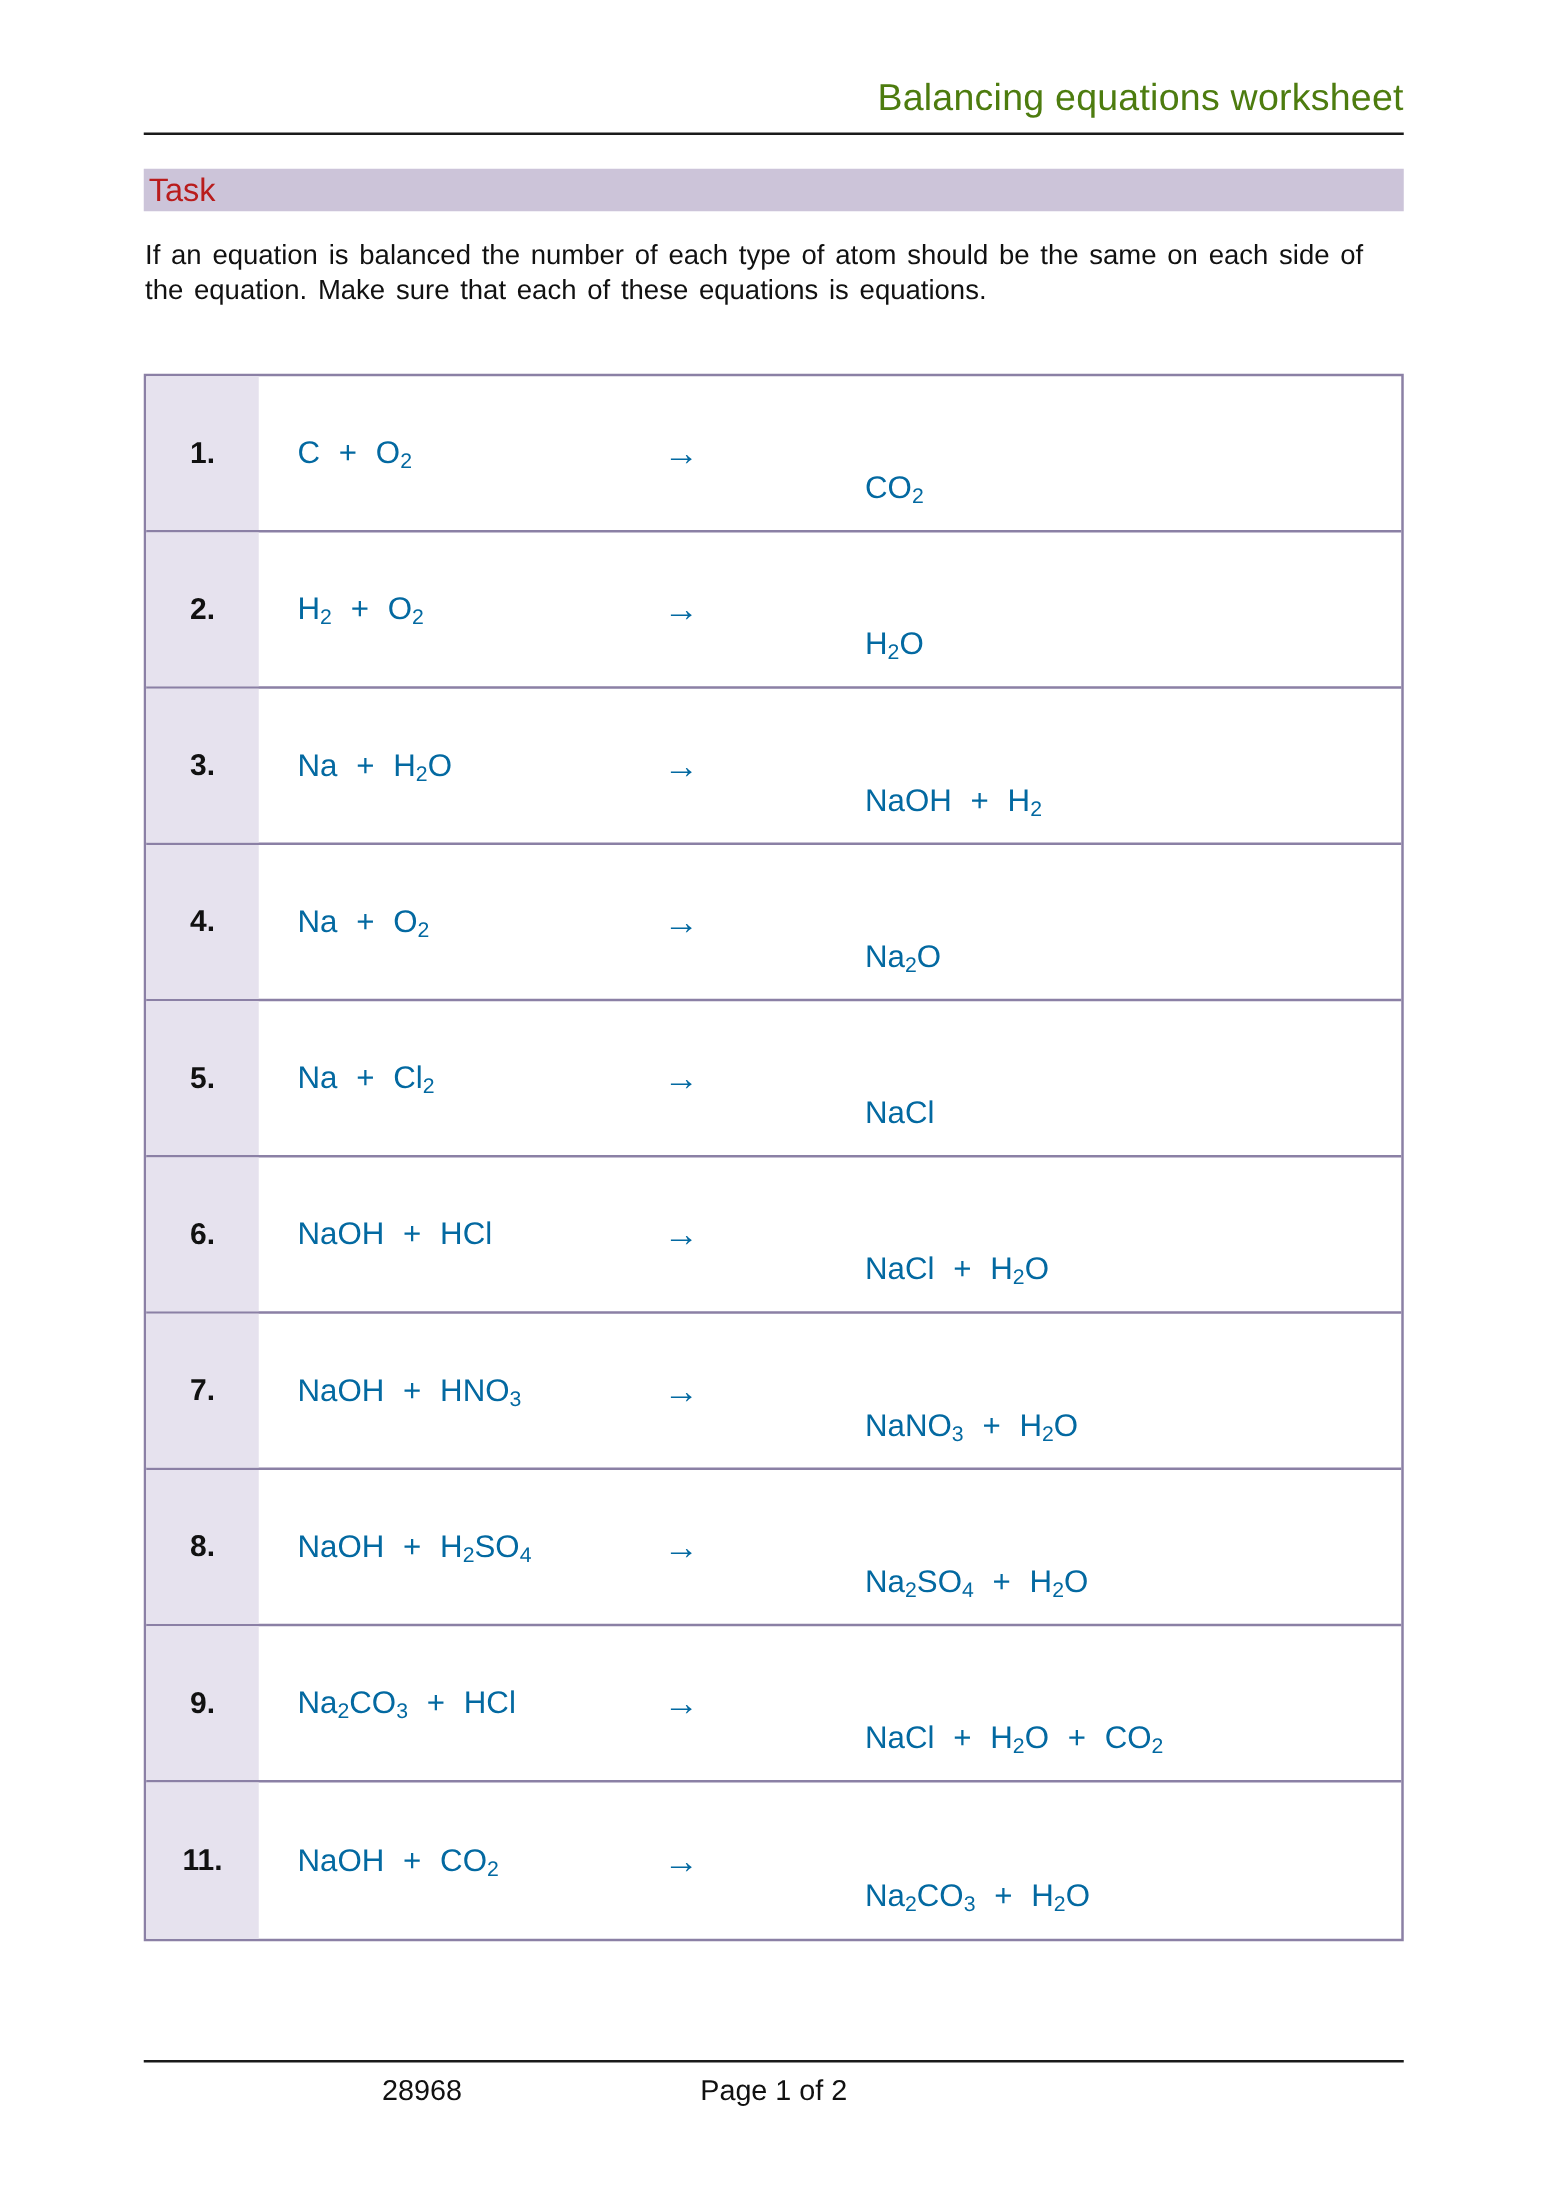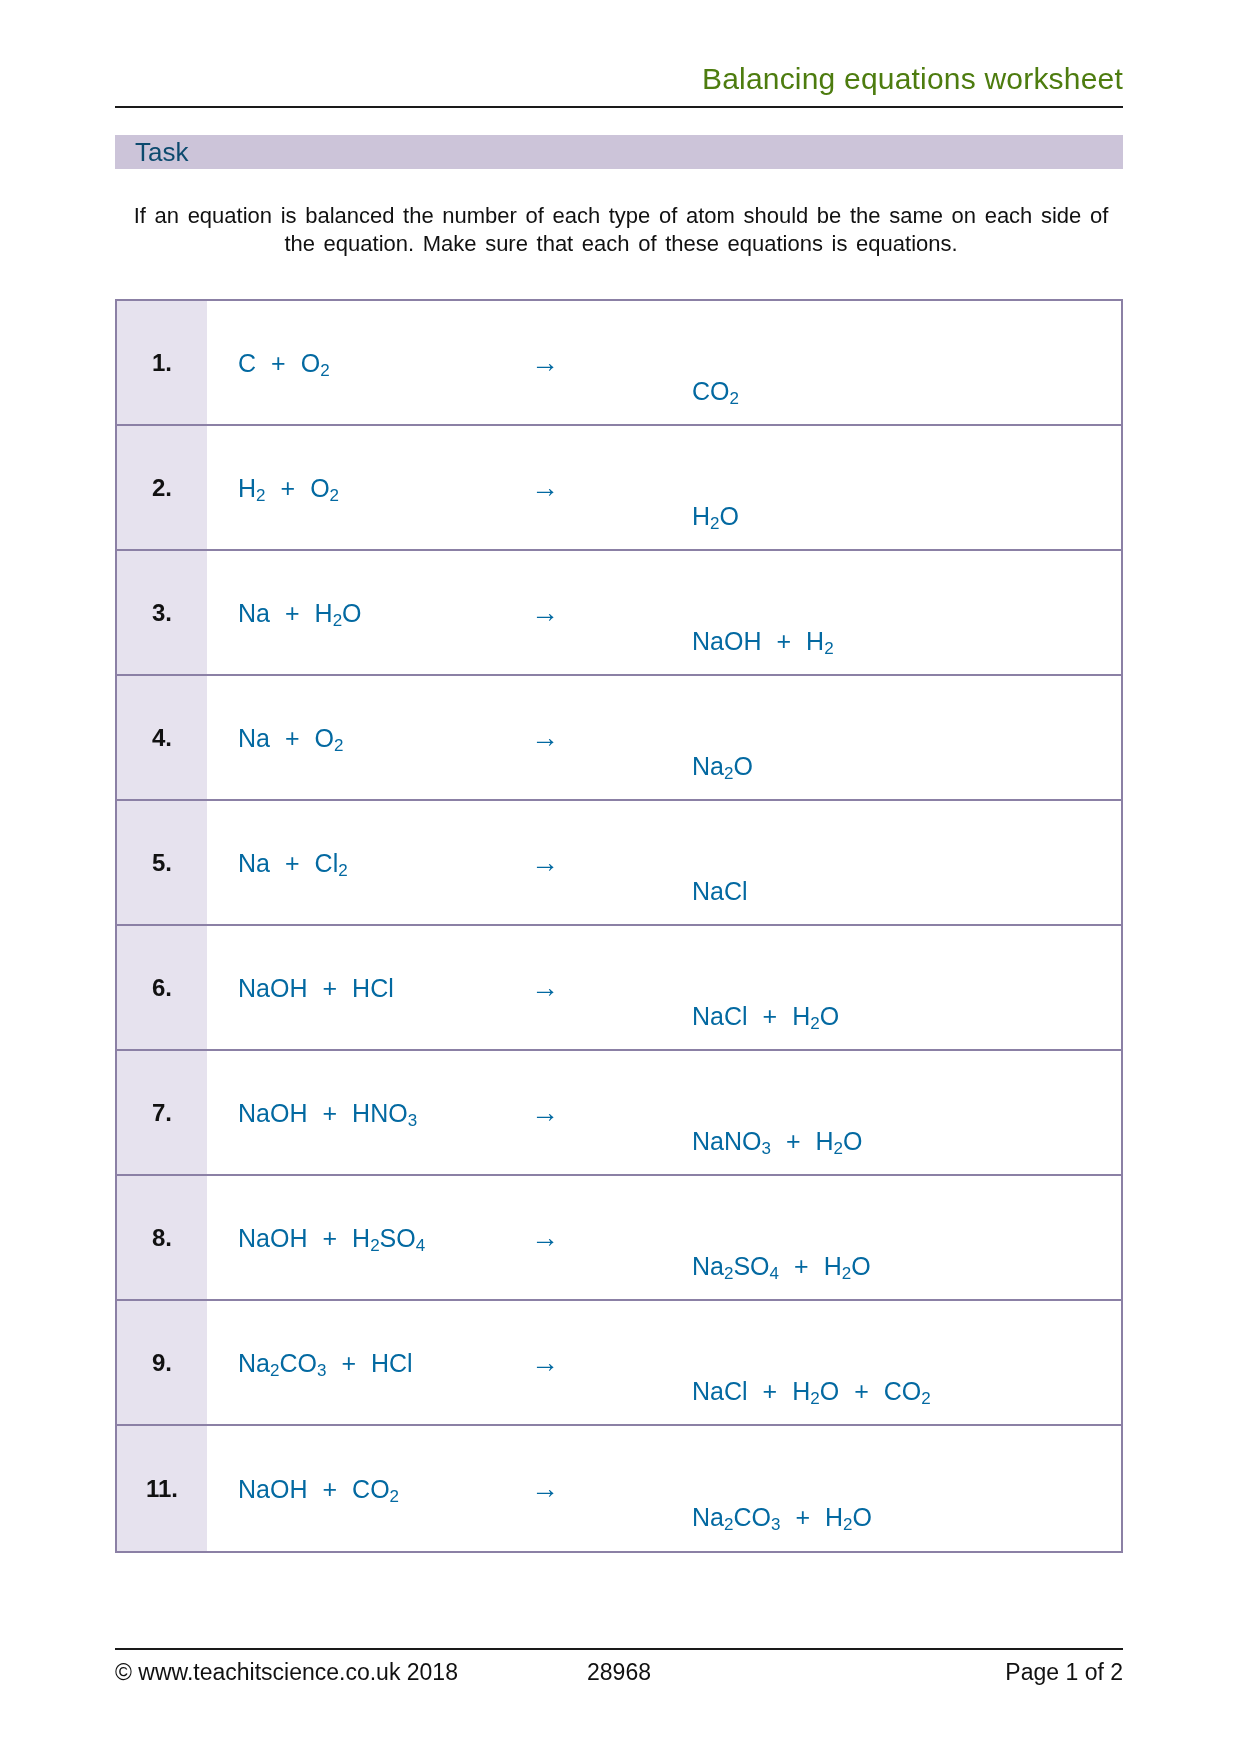--- a/index.html
+++ b/index.html
@@ -43,35 +43,34 @@
     top: 135px;
     left: 115px;
     width: 1008px;
     height: 34px;
     background: var(--task-band, #ccc4d9);
     display: flex;
     align-items: center;
   }
   .task-band .task-label {
     font-size: 26px;
-    padding-left: 20px;
-    color: #0c4a6e;
+    padding-left: 4px;
+    color: #b91c1c;
   }
 
   
   .instructions {
     position: absolute;
-    top: 202px;
+    top: 190px;
     left: 116px;
     width: 1010px;
     font-size: 22px;
     line-height: 28px;
     word-spacing: 2.5px;
     color: #111111;
-    text-align: center;
   }
 
   
   .equations-table {
     position: absolute;
     top: 299px;
     left: 115px;
     width: 1008px;
     border: 2px solid var(--table-border, #8b80a5);
     box-sizing: border-box;
@@ -239,16 +238,15 @@
       <div class="eq-cell">
         <span class="seg reactants">NaOH<span class="plus">+</span>CO<sub>2</sub></span>
         <span class="seg arrow">→</span>
         <span class="seg products">Na<sub>2</sub>CO<sub>3</sub><span class="plus">+</span>H<sub>2</sub>O</span>
       </div>
     </div>
   </div>
 
 <div class="footer-rule"></div>
 <div class="footer-row">
-  <span class="fleft">© www.teachitscience.co.uk 2018</span>
   <span class="fmid">28968</span>
   <span class="fright">Page 1 of 2</span>
 </div>
 
 </body></html>

